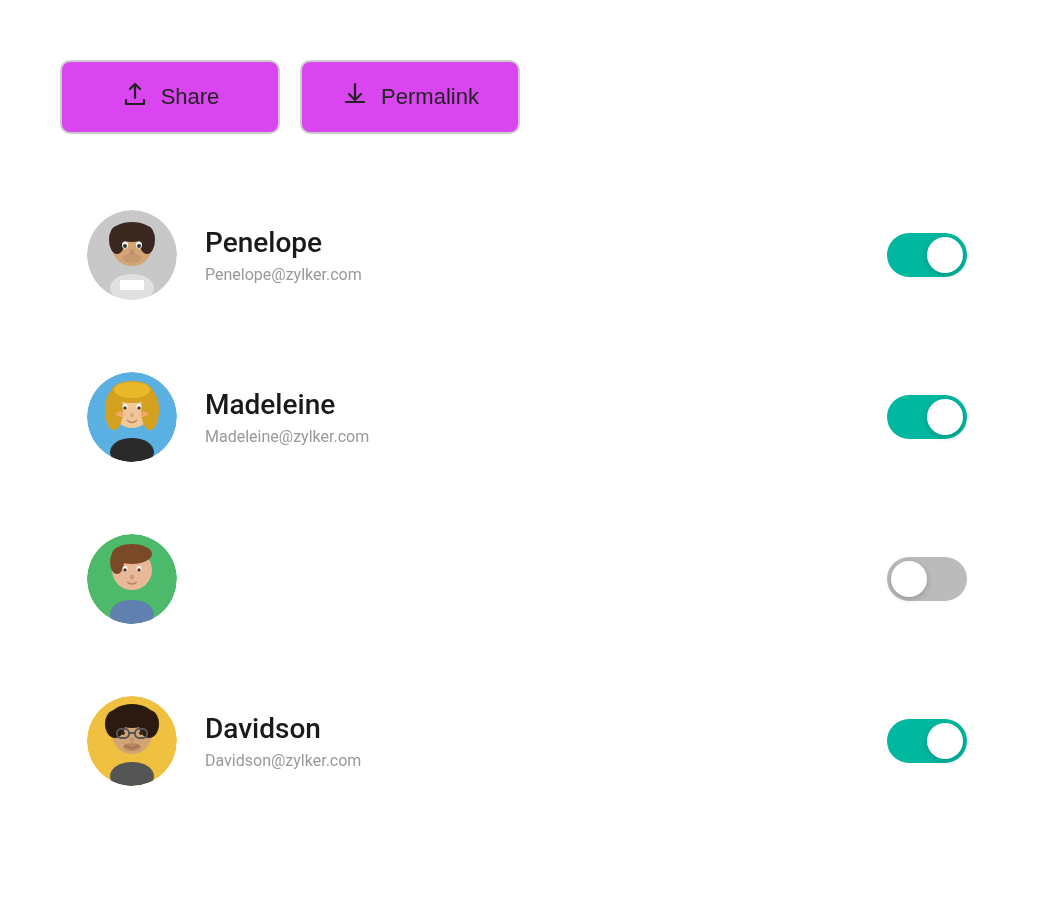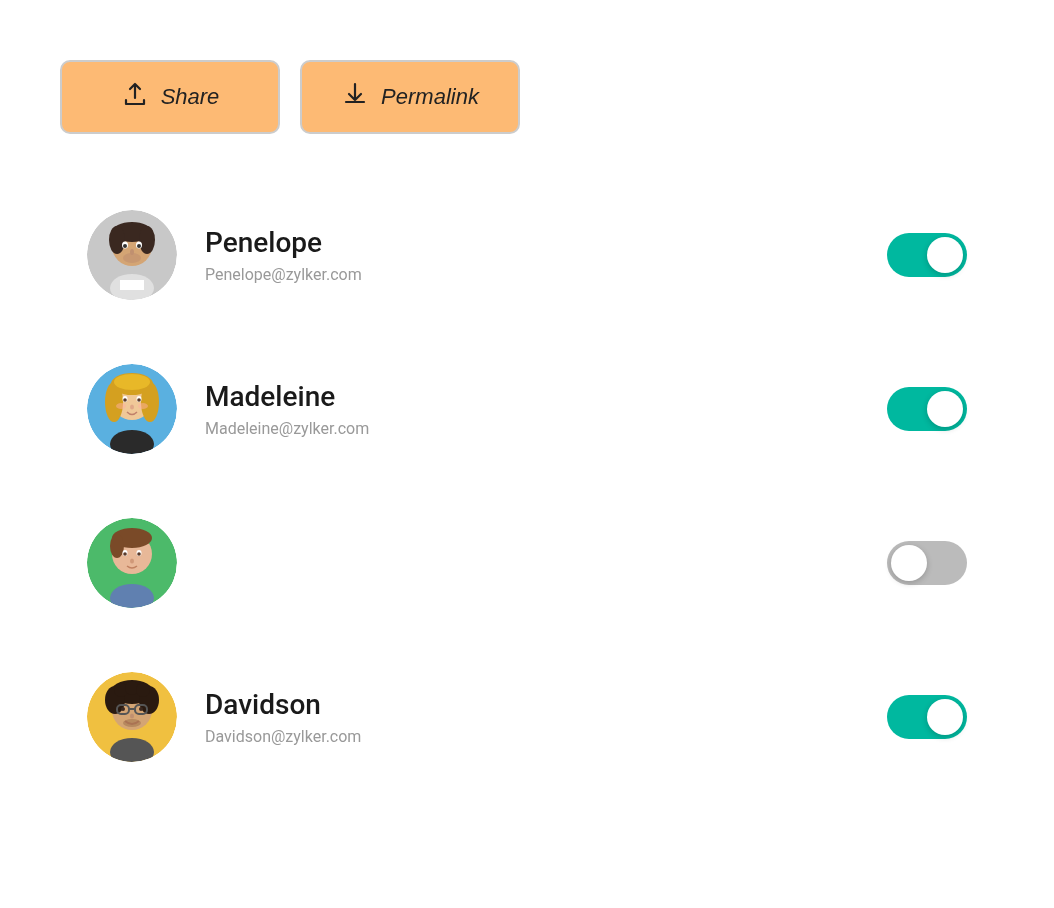--- a/index.html
+++ b/index.html
@@ -27,40 +27,39 @@
       margin-left: 20px;
     }
 
     .toolbar-btn {
       display: flex;
       align-items: center;
       gap: 12px;
       padding: 18px 32px;
       border: 2px solid #ccc;
       border-radius: 10px;
-      background: #fdba74;
+      background: #d946ef;
       font-size: 22px;
       font-weight: 500;
       color: #222;
       cursor: pointer;
       min-width: 220px;
       justify-content: center;
-      font-style: italic;
     }
 
     .btn-icon {
       font-size: 22px;
     }
 
     .user-list {
       width: 100%;
       max-width: 960px;
       display: flex;
       flex-direction: column;
-      gap: 8px;
+      gap: 16px;
     }
 
     .user-row {
       display: flex;
       align-items: center;
       padding: 28px 40px;
       gap: 28px;
     }
 
     .avatar {

